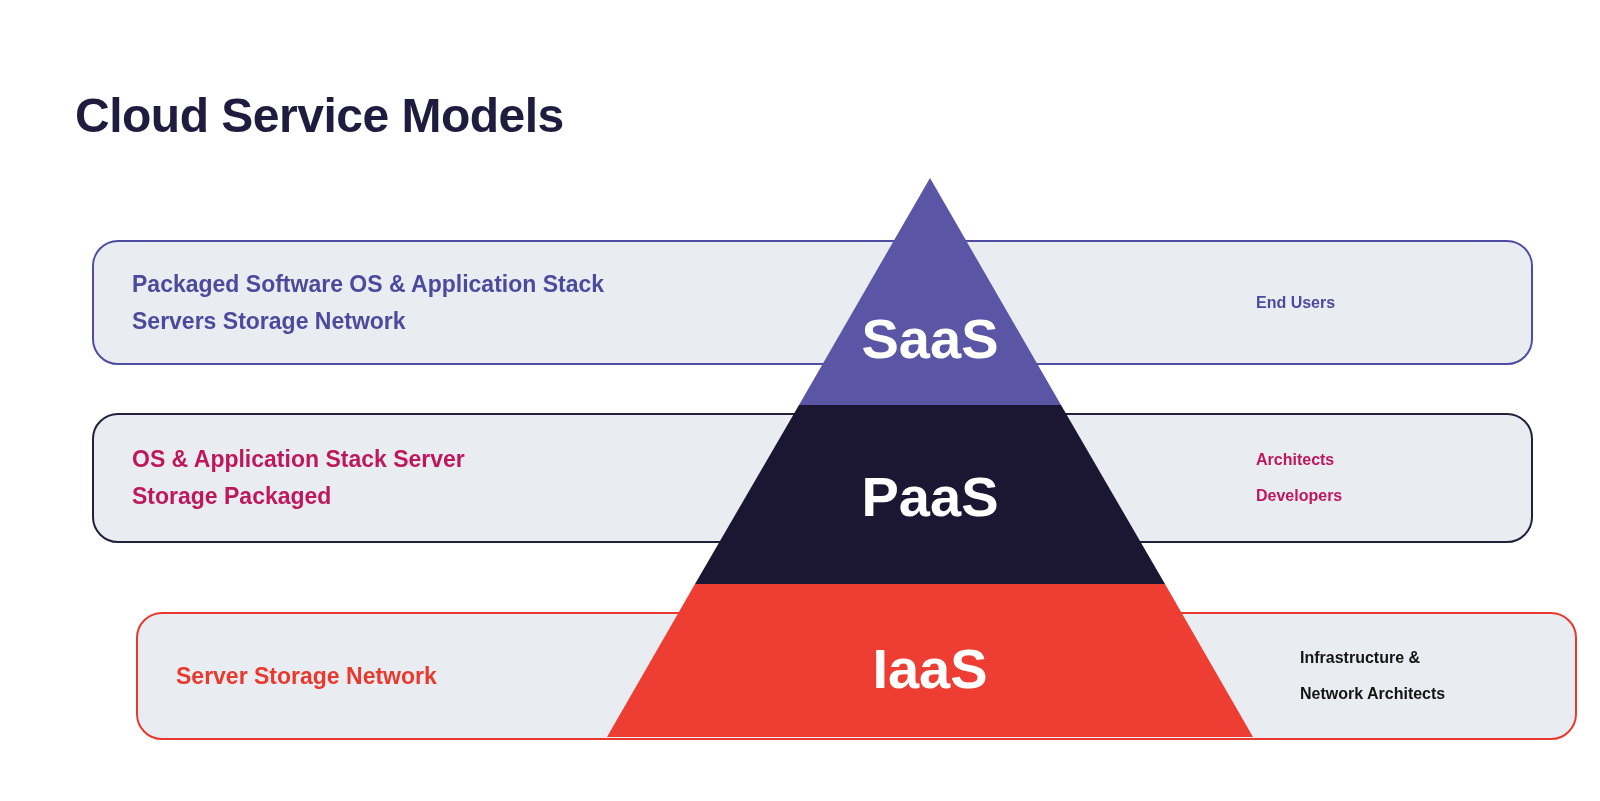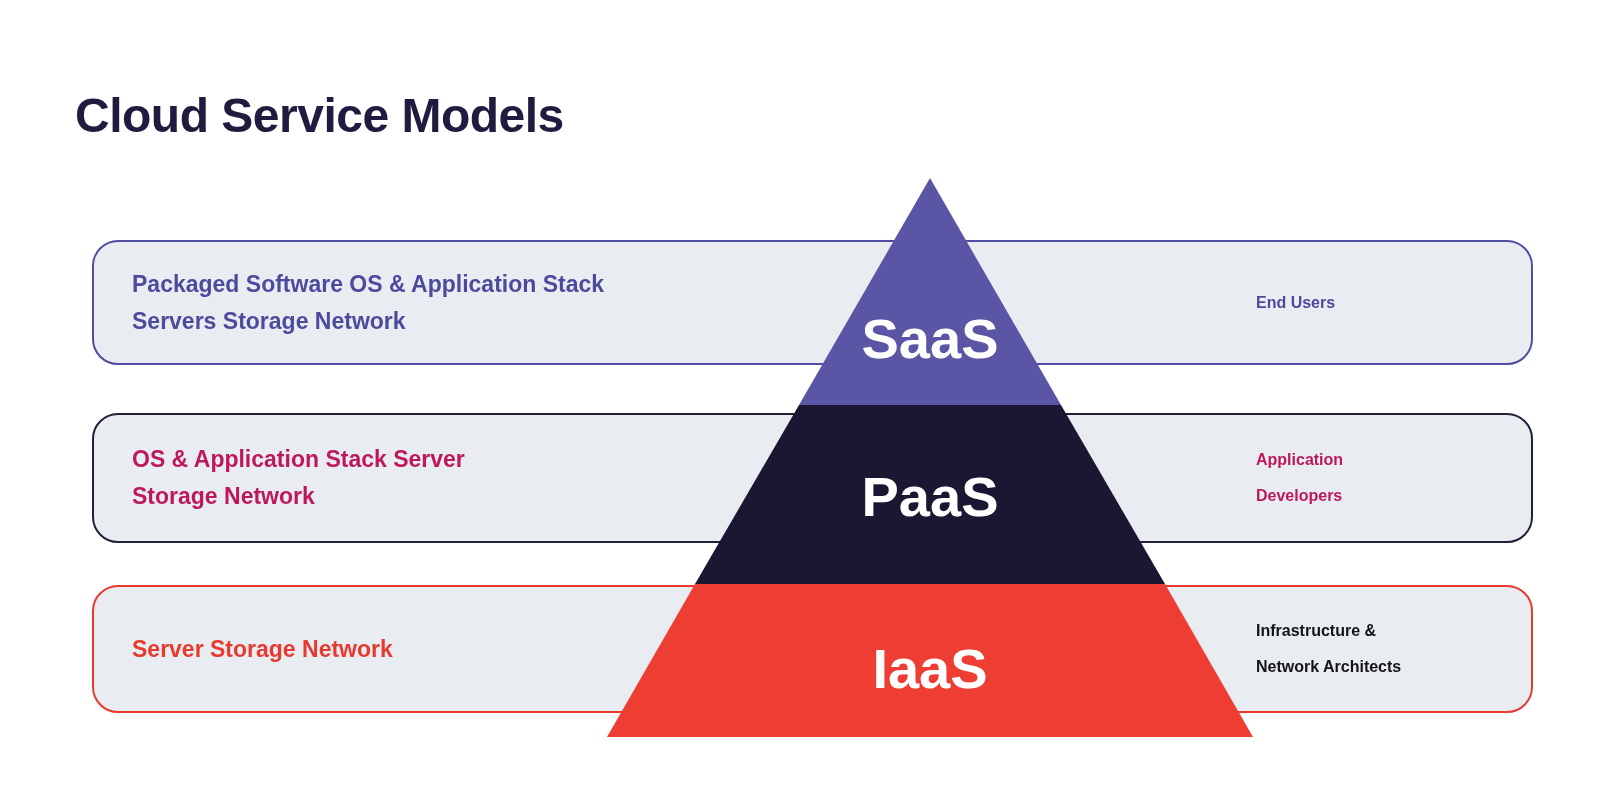--- a/index.html
+++ b/index.html
@@ -23,21 +23,21 @@
     position:absolute;
     left:92px;
     width:1441px;
     background:#e9edf2;
     border-radius:26px;
     border:2px solid #999;
     box-sizing:border-box;
   }
   .band-1{top:240px;height:125px;border-color:#4f4da1;}
   .band-2{top:413px;height:130px;border-color:#23203c;}
-  .band-3{top:585px;height:128px;border-color:#e8392f;}
+  .band-3{top:612px;height:128px;border-color:#e8392f;margin-left:44px;}
   .band-text{
     position:absolute;top:0;bottom:0;
     display:flex;flex-direction:column;justify-content:center;
     font-weight:700;
     font-size:23px;
     line-height:37px;
   }
   .band-text.left{left:38px;width:620px;}
   .band-text.right{left:1162px;width:260px;font-size:16px;line-height:36px;}
   .band-1 .band-text{color:#4c4a9c;}
@@ -77,24 +77,24 @@
       </div>
     <div class="band-text right">
         <div>End Users</div>
         <div></div>
       </div>
   </div>
 
   <div class="band band-2">
     <div class="band-text left">
         <div>OS &amp; Application Stack Server</div>
-        <div>Storage Network</div>
+        <div>Storage Packaged</div>
       </div>
     <div class="band-text right">
-        <div>Application</div>
+        <div>Architects</div>
         <div>Developers</div>
       </div>
   </div>
 
   <div class="band band-3">
     <div class="band-text left">
         <div>Server Storage Network</div>
         <div></div>
       </div>
     <div class="band-text right">

